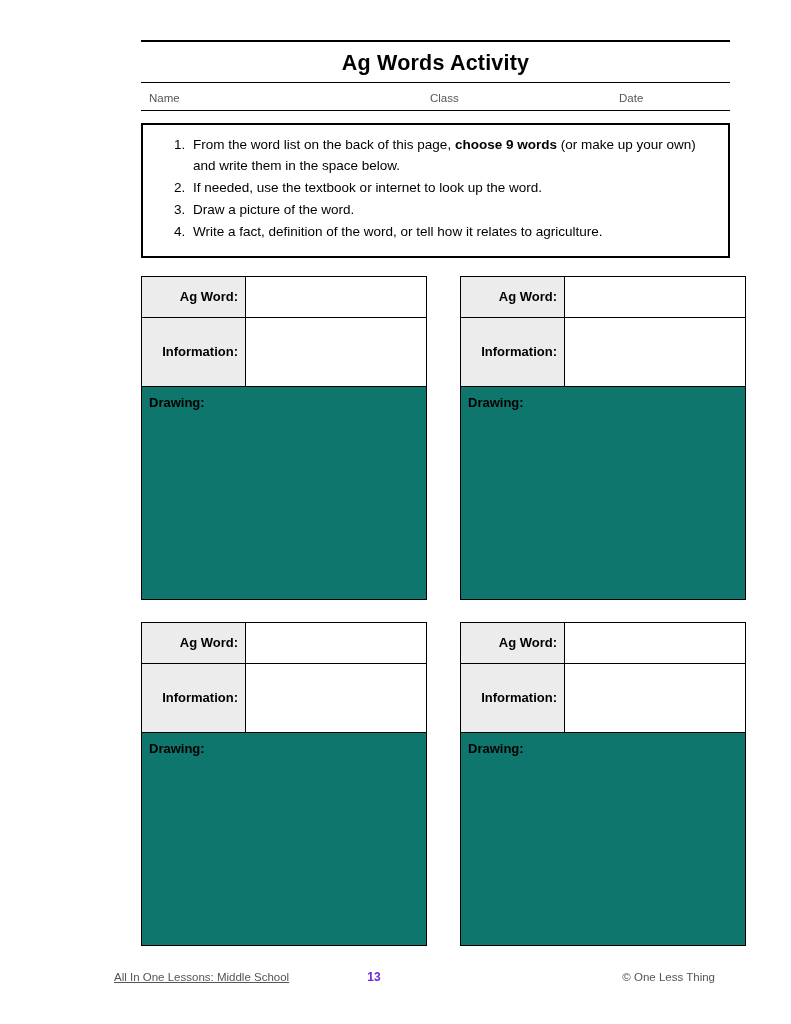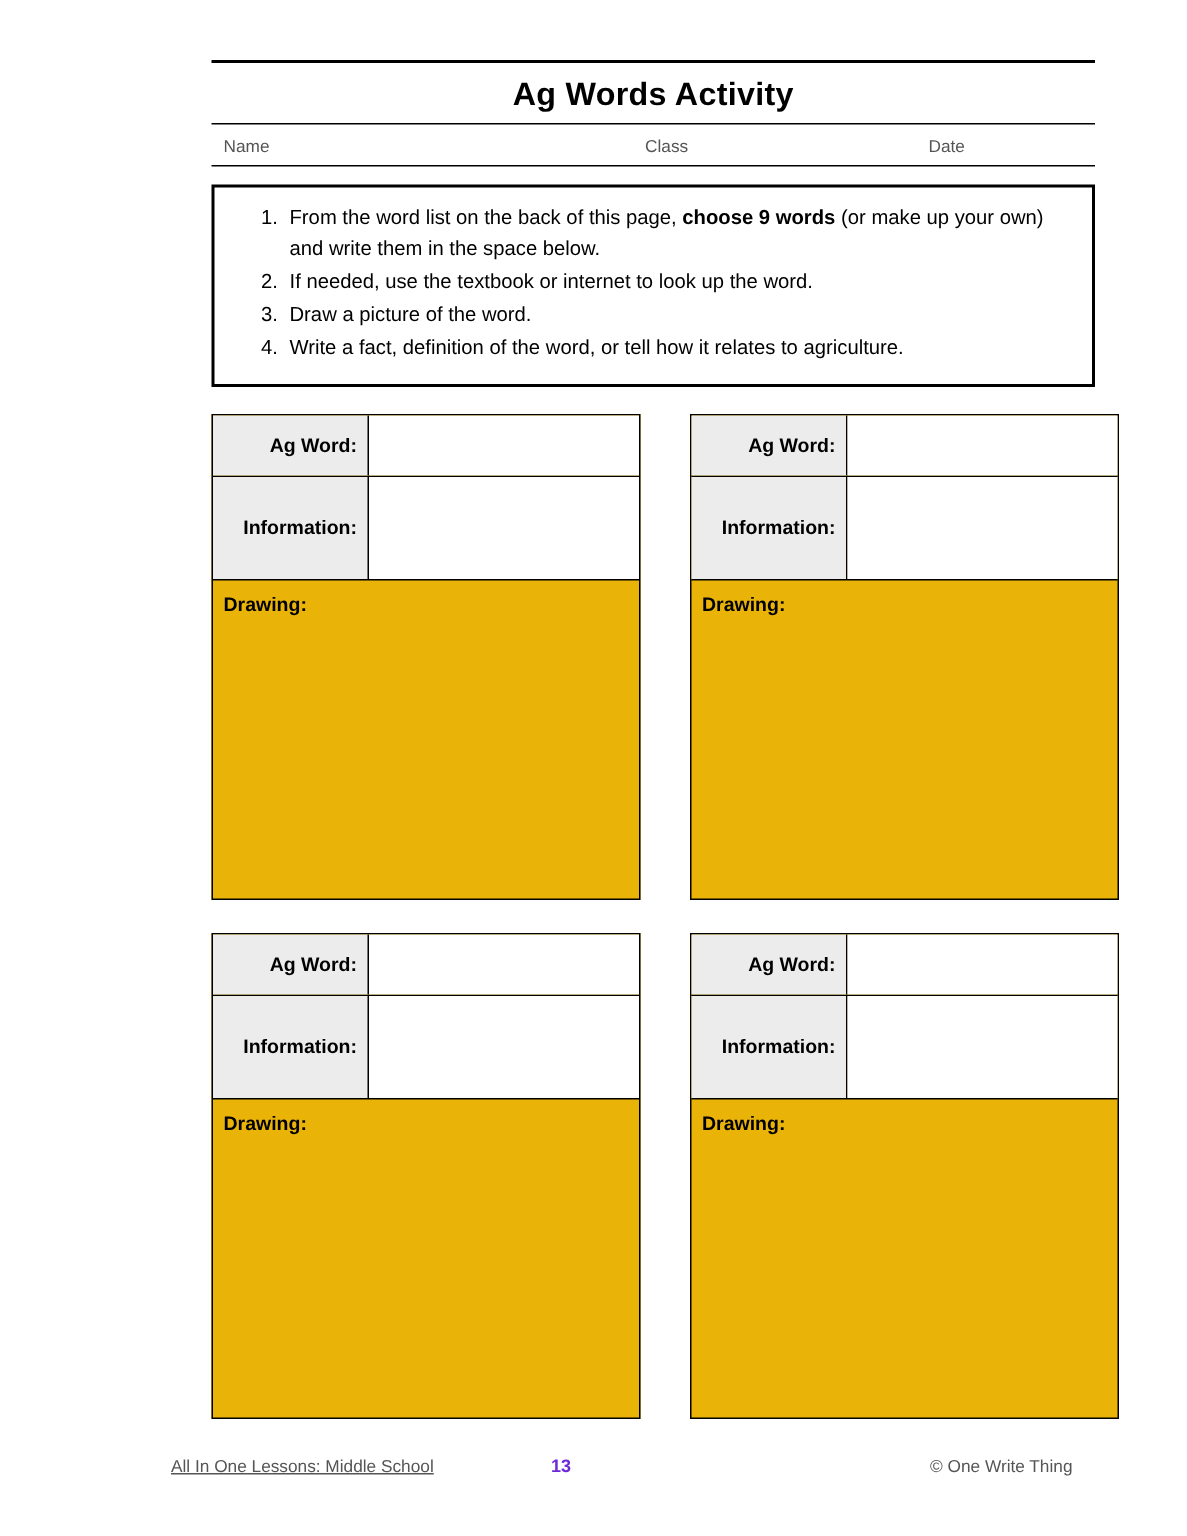--- a/index.html
+++ b/index.html
@@ -74,21 +74,21 @@
   
   .grid {
     margin-top: 18px;
     display: grid;
     grid-template-columns: 286px 286px;
     column-gap: 33px;
     row-gap: 22px;
   }
   .card {
     border: 1.5px solid #000;
-    background: #eab308;
+    background: #0f766e;
   }
   .card .row {
     display: flex;
     border-bottom: 1.5px solid #000;
   }
   .card .lbl {
     width: 104px;
     background: #ececec;
     border-right: 1.5px solid #000;
     font-size: 13px;
@@ -224,16 +224,16 @@
       <div class="drawing">
         <div class="dlbl">Drawing:</div>
       </div>
     </div>
 
   </div>
 
   <div class="footer">
     <div class="left">All In One Lessons: Middle School</div>
     <div class="pg">13</div>
-    <div class="right">© One Write Thing</div>
+    <div class="right">© One Less Thing</div>
   </div>
 
 </div>
 
 </body></html>

